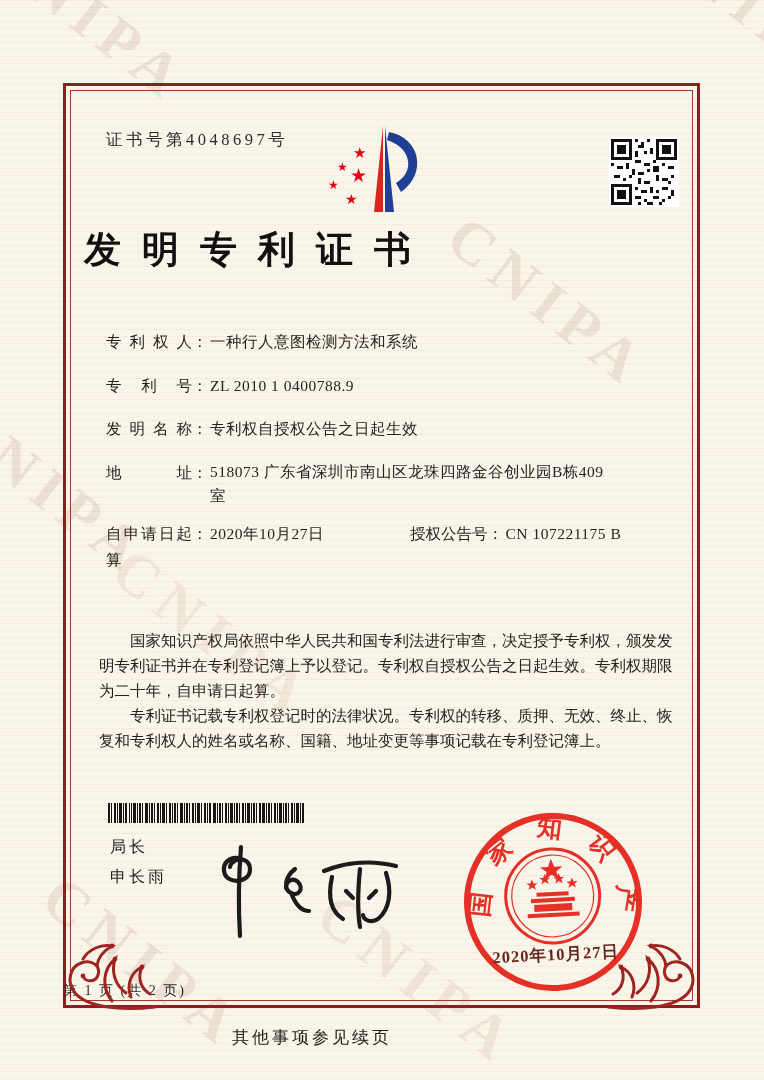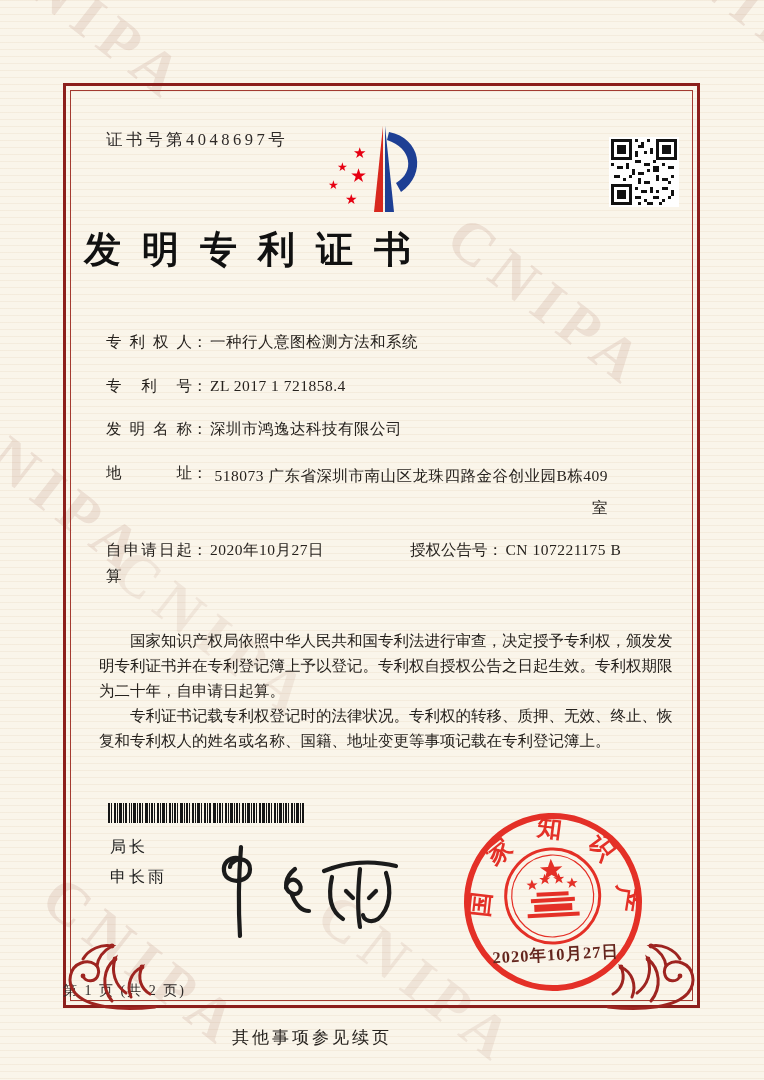--- a/index.html
+++ b/index.html
@@ -29,22 +29,22 @@
   .title{position:absolute;z-index:3;left:63px;top:225px;width:631px;margin:0;
          font-size:37px;font-weight:bold;color:#111;
          letter-spacing:21px;text-indent:21px;}
   
   .fields{position:absolute;z-index:3;left:106px;top:329px;width:568px;
           font-size:15.5px;color:#26221e;}
   .frow{line-height:26px;margin-bottom:17.5px;}
   .flabel{display:inline-block;width:86px;text-align:justify;text-align-last:justify;
           vertical-align:top;}
   .fcolon{display:inline-block;width:18px;vertical-align:top;}
-  .fvalue{display:inline-block;vertical-align:top;letter-spacing:.5px;text-align:right;}
-  .addr .fvalue{width:398px;line-height:32px;}
+  .fvalue{display:inline-block;vertical-align:top;letter-spacing:.5px;}
+  .addr .fvalue{width:398px;line-height:24px;}
   .addr{margin-bottom:13px;}
   .grant-left{display:inline-block;width:304px;}
   
   .paras{position:absolute;z-index:3;left:99px;top:628px;width:576px;
          font-size:15.5px;line-height:25px;color:#26221e;}
   .paras p{margin:0;text-indent:2em;}
   .barcode{position:absolute;z-index:3;left:108px;top:803px;}
   .signatory{position:absolute;z-index:3;left:110px;top:832px;font-size:16px;
              letter-spacing:3px;color:#1d1d1d;line-height:30px;font-weight:400;
              font-family:"Liberation Sans","DejaVu Sans",sans-serif;}
@@ -149,24 +149,24 @@
     </g>
   </svg>
 
   <h1 class="title">发明专利证书</h1>
 
   <div class="fields">
     <div class="frow">
       <span class="flabel">专利权人</span><span class="fcolon">：</span><span class="fvalue">一种行人意图检测方法和系统</span>
     </div>
     <div class="frow">
-      <span class="flabel">专利号</span><span class="fcolon">：</span><span class="fvalue">ZL 2017 1 721858.4</span>
+      <span class="flabel">专利号</span><span class="fcolon">：</span><span class="fvalue">ZL 2010 1 0400788.9</span>
     </div>
     <div class="frow">
-      <span class="flabel">发明名称</span><span class="fcolon">：</span><span class="fvalue">深圳市鸿逸达科技有限公司</span>
+      <span class="flabel">发明名称</span><span class="fcolon">：</span><span class="fvalue">专利权自授权公告之日起生效</span>
     </div>
     <div class="frow addr">
       <span class="flabel">地址</span><span class="fcolon">：</span><span class="fvalue">518073 广东省深圳市南山区龙珠四路金谷创业园B栋409室</span>
     </div>
     <div class="frow">
       <span class="grant-left"><span class="flabel">自申请日起算</span><span class="fcolon">：</span><span class="fvalue">2020年10月27日</span></span><span class="grant-right"><span>授权公告号</span><span class="fcolon">：</span><span class="fvalue">CN 107221175 B</span></span>
     </div>
   </div>
 
   <div class="paras">

